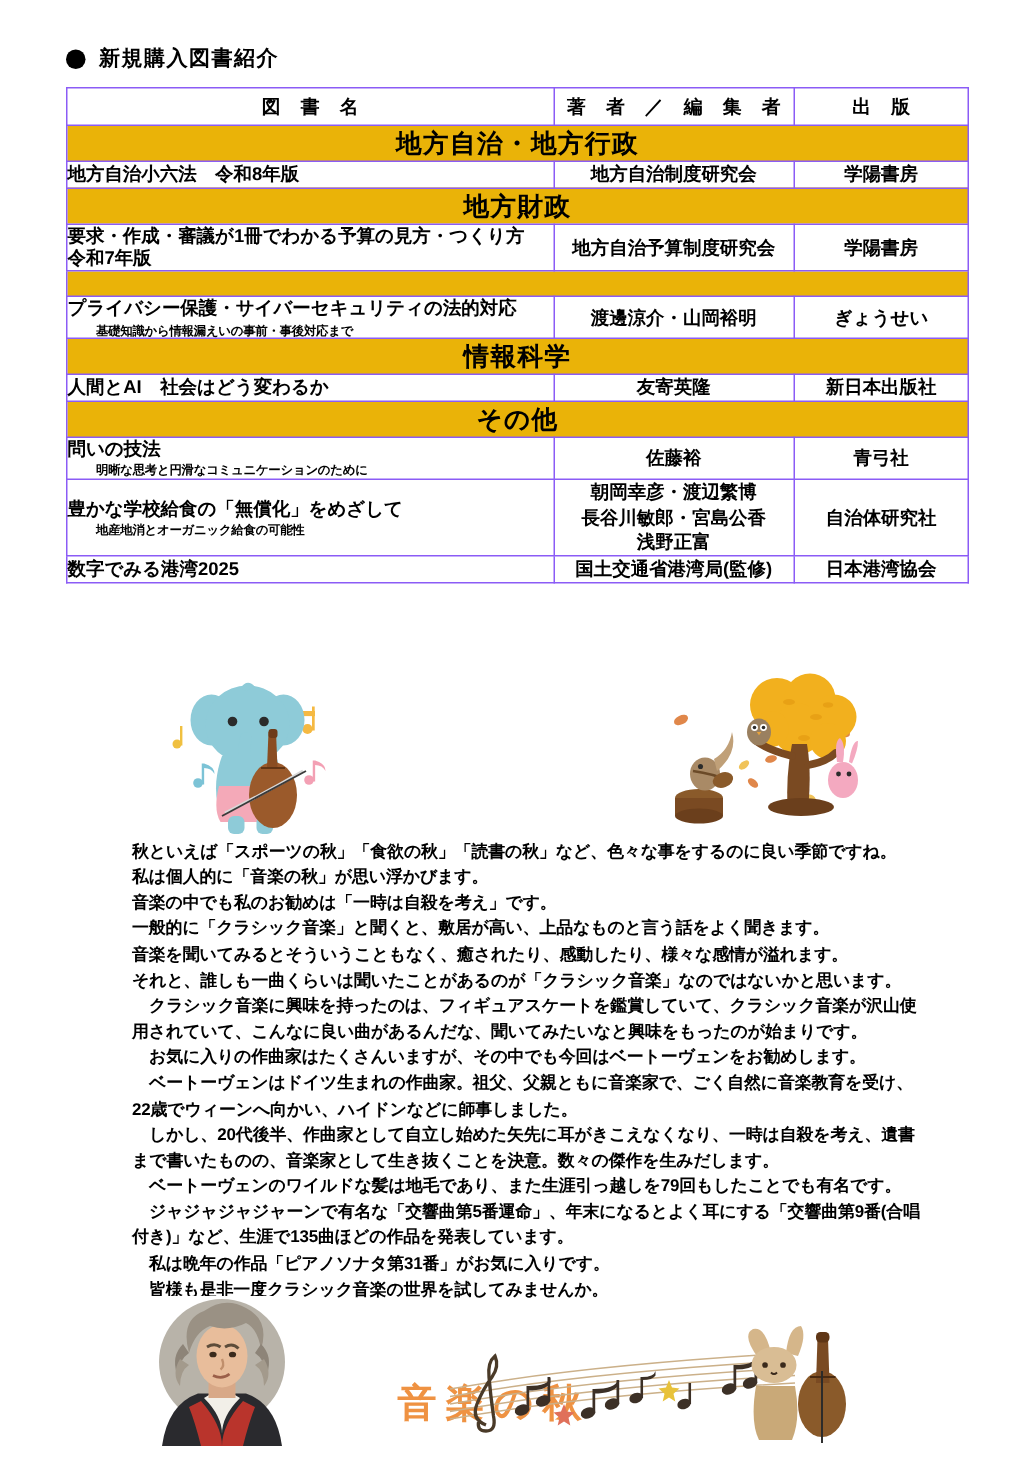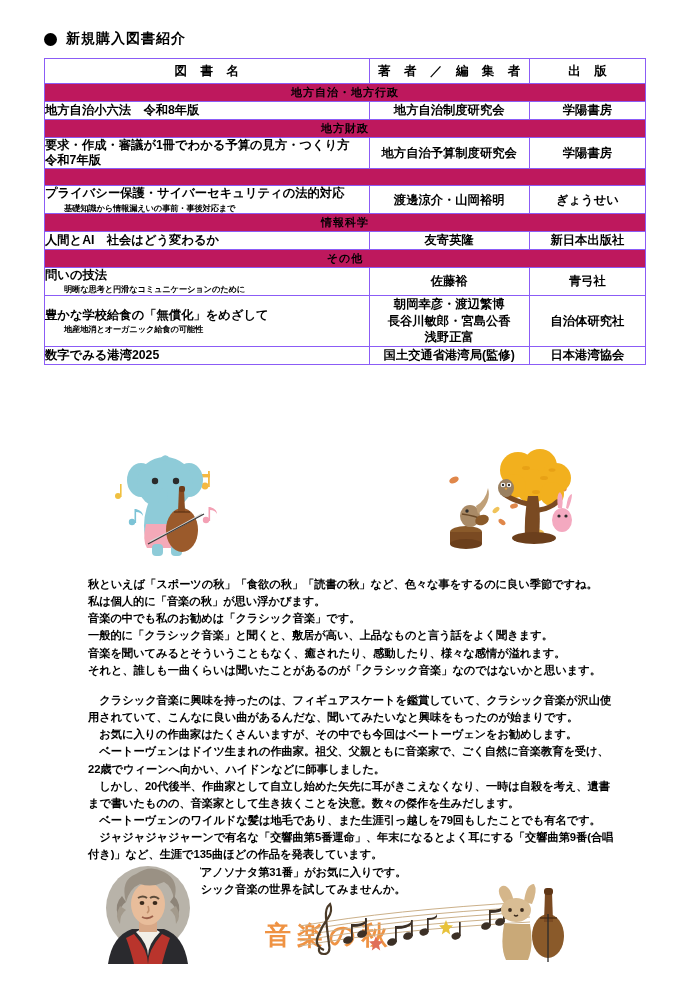--- a/index.html
+++ b/index.html
@@ -40,24 +40,24 @@
   .col-pub{width:116px;}
 
   .hdr{
     height:24px;
     text-align:center;
     font-size:12.5px;font-weight:bold;
     letter-spacing:5px;
     text-indent:5px;
   }
   .cat{
-    background:#be185d;
+    background:#eab308;
     height:17px;
     text-align:center;
-    font-size:11px;font-weight:bold;
+    font-size:17px;font-weight:bold;
     color:#000;
     letter-spacing:1px;
   }
   .cat.empty{height:16px;}
   .title-cell{
     padding:5px 0 5px 6px;
     font-size:12.3px;font-weight:bold;
     line-height:1.25;
   }
   .title-cell .sub{
@@ -81,27 +81,27 @@
   }
   .season-title{
     position:absolute;left:265px;top:470px;
     font-size:26px;font-weight:bold;
     color:#ef9242;
     letter-spacing:6px;
   }
 
   
   .body-copy{
-    position:absolute;left:88px;top:576px;width:530px;
+    position:absolute;left:88px;top:560px;width:530px;
     font-size:11.3px;font-weight:bold;
     line-height:1.52;
     letter-spacing:-0.1px;
   }
   .body-copy p{margin:0 0 0 0;}
-  .body-copy p.gap{margin-top:13px;}
+  .body-copy p.gap{}
   .body-copy p.ind{text-indent:1em;}
 
   
   .beethoven{
     position:absolute;left:96px;top:864px;width:104px;height:100px;
   }
   .musicband{
     position:absolute;left:296px;top:884px;width:296px;height:82px;
   }
   svg{display:block;}
@@ -295,21 +295,21 @@
       <path d="M118 60 q-2 -14 2 -16 q4 4 2 16z" fill="#f4a9c0"></path>
       <path d="M126 60 q2 -14 6 -14 q0 6 -4 15z" fill="#f4a9c0"></path>
       <circle cx="119" cy="68" r="1.6" fill="#2b2b2b"></circle>
       <circle cx="126" cy="68" r="1.6" fill="#2b2b2b"></circle>
     </svg>
   </div>
 
   <div class="body-copy">
       <p>秋といえば「スポーツの秋」「食欲の秋」「読書の秋」など、色々な事をするのに良い季節ですね。</p>
       <p>私は個人的に「音楽の秋」が思い浮かびます。</p>
-      <p>音楽の中でも私のお勧めは「クラシック音楽」です。</p>
+      <p>音楽の中でも私のお勧めは「一時は自殺を考え」です。</p>
       <p>一般的に「クラシック音楽」と聞くと、敷居が高い、上品なものと言う話をよく聞きます。</p>
       <p>音楽を聞いてみるとそういうこともなく、癒されたり、感動したり、様々な感情が溢れます。</p>
       <p>それと、誰しも一曲くらいは聞いたことがあるのが「クラシック音楽」なのではないかと思います。</p>
       <p class="gap ind">クラシック音楽に興味を持ったのは、フィギュアスケートを鑑賞していて、クラシック音楽が沢山使用されていて、こんなに良い曲があるんだな、聞いてみたいなと興味をもったのが始まりです。</p>
       <p class="ind">お気に入りの作曲家はたくさんいますが、その中でも今回はベートーヴェンをお勧めします。</p>
       <p class="ind">ベートーヴェンはドイツ生まれの作曲家。祖父、父親ともに音楽家で、ごく自然に音楽教育を受け、22歳でウィーンへ向かい、ハイドンなどに師事しました。</p>
       <p class="ind">しかし、20代後半、作曲家として自立し始めた矢先に耳がきこえなくなり、一時は自殺を考え、遺書まで書いたものの、音楽家として生き抜くことを決意。数々の傑作を生みだします。</p>
       <p class="ind">ベートーヴェンのワイルドな髪は地毛であり、また生涯引っ越しを79回もしたことでも有名です。</p>
       <p class="ind">ジャジャジャジャーンで有名な「交響曲第5番運命」、年末になるとよく耳にする「交響曲第9番(合唱付き)」など、生涯で135曲ほどの作品を発表しています。</p>
       <p class="ind">私は晩年の作品「ピアノソナタ第31番」がお気に入りです。</p>

